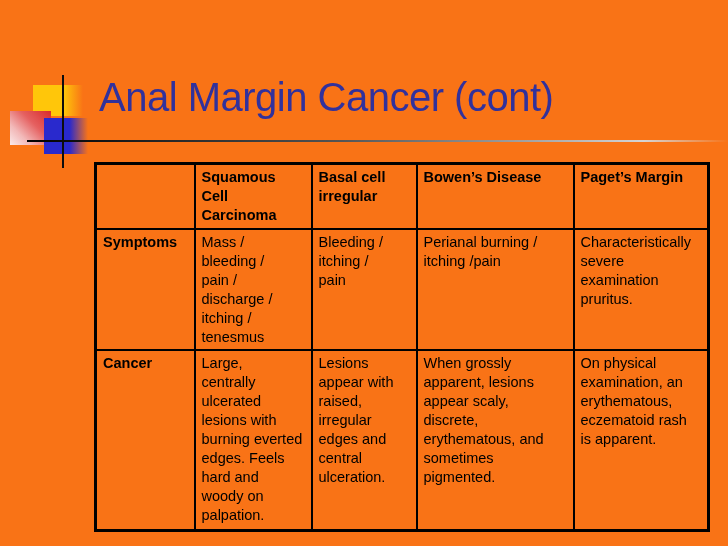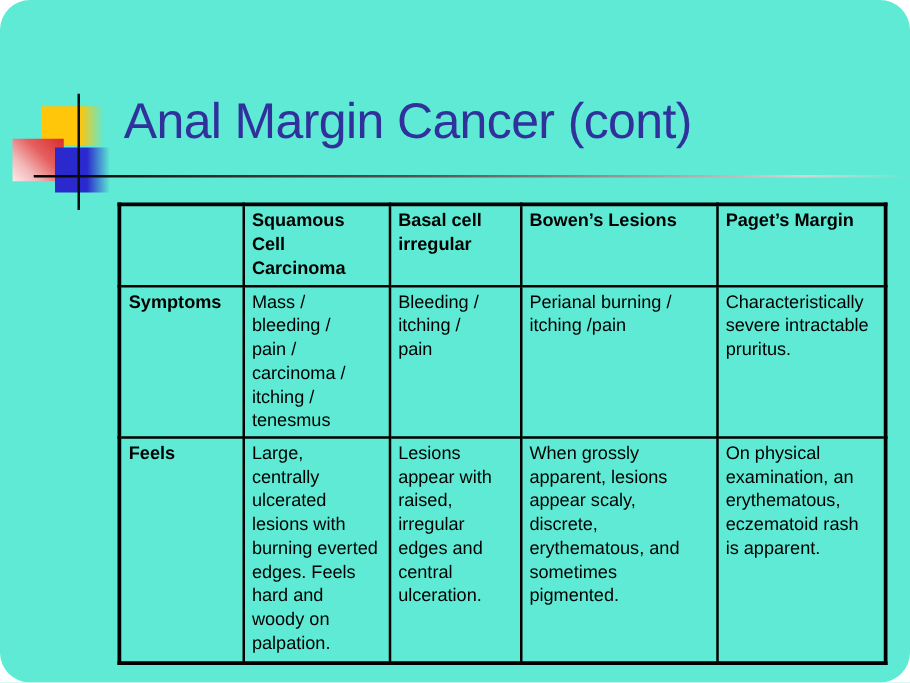--- a/index.html
+++ b/index.html
@@ -1,22 +1,21 @@
 <!DOCTYPE html>
 <html><head>
 <meta charset="utf-8">
 <style>
   html, body { margin: 0; padding: 0; background: #ffffff; }
   .slide {
     position: relative;
     width: 728px; height: 546px;
-    background: #5eead4;
+    background: #f97316;
     overflow: hidden;
     font-family: "Liberation Sans", "DejaVu Sans", sans-serif;
-    border-radius: 24px;
   }
 
   
   .sq { position: absolute; }
   .sq.yellow {
     left: 33px; top: 85px; width: 50px; height: 31px;
     background: linear-gradient(to right, #ffc60a 0%, #ffc60a 62%, rgba(255,198,10,0) 100%);
     z-index: 1;
   }
   .sq.red {
@@ -99,42 +98,42 @@
       <col style="width:135px">
     </colgroup>
     <tbody>
       <tr class="r-head">
         <th></th>
         <th>Squamous
 Cell
 Carcinoma</th>
         <th>Basal cell
 irregular</th>
-        <th>Bowen’s Lesions</th>
+        <th>Bowen’s Disease</th>
         <th>Paget’s Margin</th>
       </tr>
       <tr class="r-sympt">
         <th>Symptoms</th>
         <td>Mass /
 bleeding /
 pain /
-carcinoma /
+discharge /
 itching /
 tenesmus</td>
         <td>Bleeding /
 itching /
 pain</td>
         <td>Perianal burning /
 itching /pain</td>
         <td>Characteristically
-severe intractable
+severe examination
 pruritus.</td>
       </tr>
       <tr class="r-signs">
-        <th>Feels</th>
+        <th>Cancer</th>
         <td>Large,
 centrally
 ulcerated
 lesions with
 burning everted
 edges.  Feels
 hard and
 woody on
 palpation.</td>
         <td>Lesions

